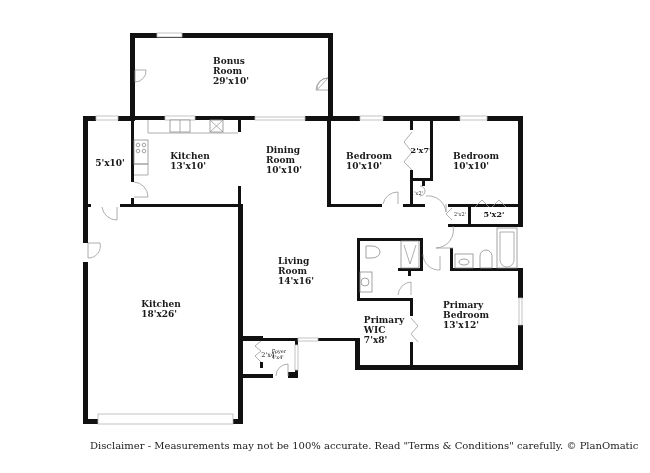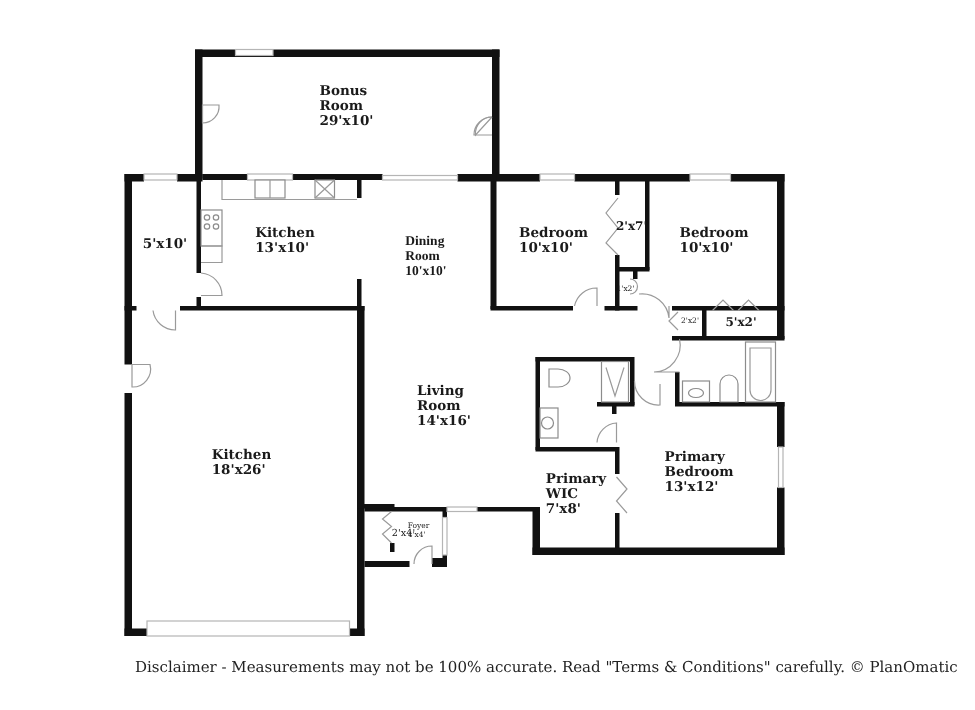--- a/index.html
+++ b/index.html
@@ -172,21 +172,21 @@
   <div>Room</div>
   <div>29'x10'</div>
 </div>
 <div class="label" style="left:110px; top:158px;">
   <div>5'x10'</div>
 </div>
 <div class="label" style="left:190px; top:151px;">
   <div>Kitchen</div>
   <div>13'x10'</div>
 </div>
-<div class="label" style="left:284px; top:155px;font-family:Liberation Serif, serif;">
+<div class="label" style="left:284px; top:145px;">
   <div>Dining</div>
   <div>Room</div>
   <div>10'x10'</div>
 </div>
 <div class="label" style="left:369px; top:151px;">
   <div>Bedroom</div>
   <div>10'x10'</div>
 </div>
 <div class="label med" style="left:421px; top:145px;">
   <div>2'x7'</div>

